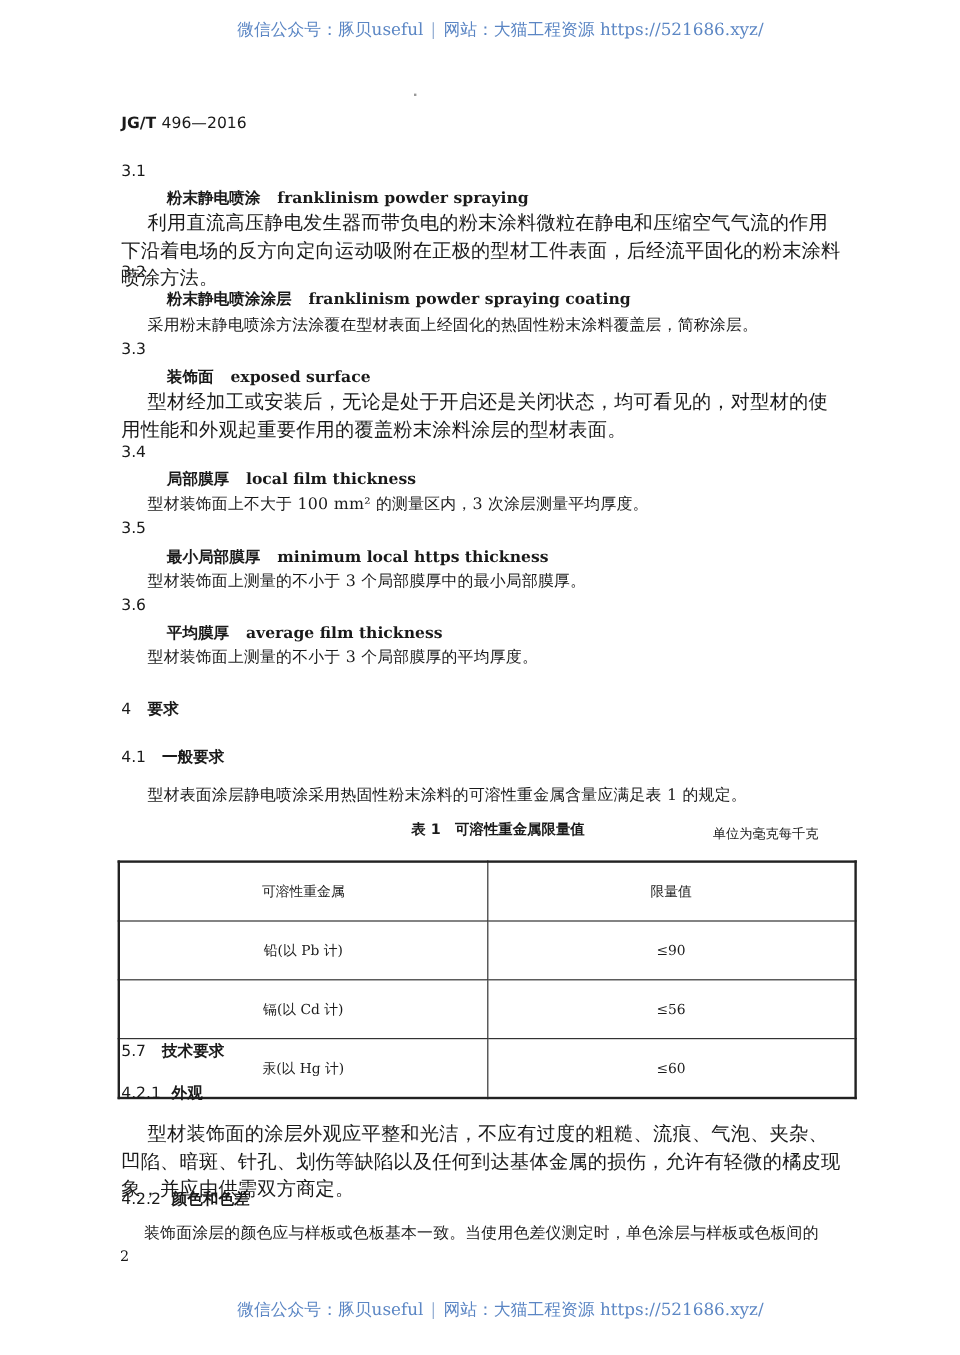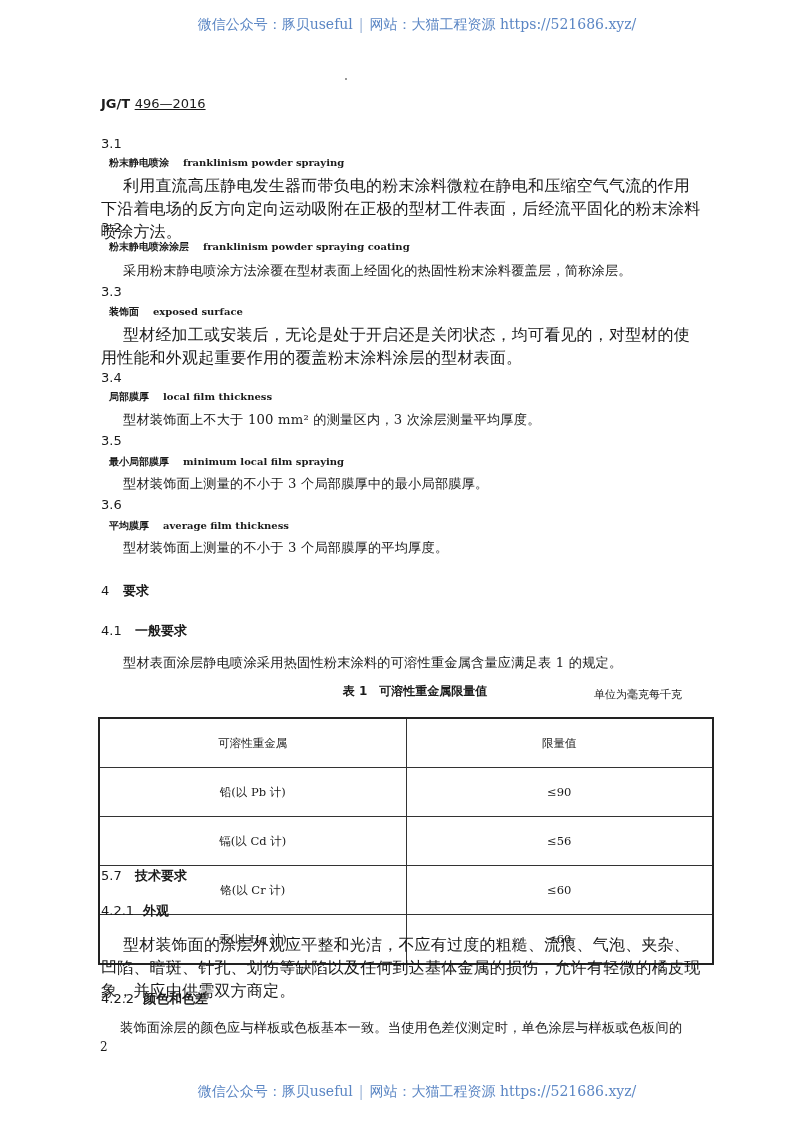--- a/index.html
+++ b/index.html
@@ -14,23 +14,23 @@
     font-family: "DejaVu Serif", "Liberation Serif", serif;
     padding-left: 17px;
   }
   .watermark .sep { color: #9bb3d6; margin: 0 6px; }
   .wm-top { top: 16px; }
   .wm-bottom { top: 1083px; }
   .dot { position: absolute; left: 345px; top: 78px; width: 2px; height: 2px; background: #999; }
 
   .abs { position: absolute; }
   .std-code { left: 101px; top: 96px; font-family: "DejaVu Sans", "Liberation Sans", sans-serif; font-weight: bold; font-size: 13px; }
-  .std-code .num { font-weight: normal; text-decoration: underline; }
+  .std-code .num { font-weight: normal; }
   .clause-num { left: 101px; font-family: "DejaVu Sans", "Liberation Sans", sans-serif; font-size: 13px; }
-  .term { left: 109px; font-size: 10px; font-weight: bold; white-space: nowrap; font-family: "DejaVu Sans", "Liberation Sans", sans-serif; }
+  .term { left: 139px; font-size: 13px; font-weight: bold; white-space: nowrap; font-family: "DejaVu Sans", "Liberation Sans", sans-serif; }
   .term .en { font-family: "DejaVu Serif", "Liberation Serif", serif; margin-left: 14px; }
   .para { left: 101px; width: 600px; font-size: 16px; line-height: 23px; text-indent: 22px; letter-spacing: 0.2px; }
   .para1 { left: 123px; font-size: 13.2px; white-space: nowrap; letter-spacing: 0.2px; }
   .heading { left: 101px; font-family: "DejaVu Sans", "Liberation Sans", sans-serif; font-weight: bold; font-size: 13px; }
   .heading .hnum { font-weight: normal; display: inline-block; }
   .table-title { left: 0; width: 800px; top: 683px; text-align: center; font-size: 12px; font-weight: bold; font-family: "DejaVu Sans", "Liberation Sans", sans-serif; margin-left: 15px; }
   .table-unit { left: 594px; top: 687px; font-size: 11px; font-family: "DejaVu Sans", "Liberation Sans", sans-serif; }
   table.limits {
     position: absolute; left: 98px; top: 717px; width: 616px;
     border-collapse: collapse; font-size: 11.5px;
@@ -74,21 +74,21 @@
 <div class="abs para" style="top:323px">型材经加工或安装后，无论是处于开启还是关闭状态，均可看见的，对型材的使用性能和外观起重要作用的覆盖粉末涂料涂层的型材表面。</div>
 
 <div class="abs clause-num" style="top:370px">3.4</div>
 <div class="abs term" style="top:390px">
   <span>局部膜厚</span><span class="en">local film thickness</span>
 </div>
 <div class="abs para1" style="top:411px">型材装饰面上不大于 100 mm² 的测量区内，3 次涂层测量平均厚度。</div>
 
 <div class="abs clause-num" style="top:433px">3.5</div>
 <div class="abs term" style="top:455px">
-  <span>最小局部膜厚</span><span class="en">minimum local film spraying</span>
+  <span>最小局部膜厚</span><span class="en">minimum local https thickness</span>
 </div>
 <div class="abs para1" style="top:475px">型材装饰面上测量的不小于 3 个局部膜厚中的最小局部膜厚。</div>
 
 <div class="abs clause-num" style="top:497px">3.6</div>
 <div class="abs term" style="top:519px">
   <span>平均膜厚</span><span class="en">average film thickness</span>
 </div>
 <div class="abs para1" style="top:539px">型材装饰面上测量的不小于 3 个局部膜厚的平均厚度。</div>
 
 <div class="abs heading" style="top:582px">
@@ -113,24 +113,20 @@
   <tbody>
     <tr>
       <td>铅(以 Pb 计)</td>
       <td>≤90</td>
     </tr>
     <tr>
       <td>镉(以 Cd 计)</td>
       <td>≤56</td>
     </tr>
     <tr>
-      <td>铬(以 Cr 计)</td>
-      <td>≤60</td>
-    </tr>
-    <tr>
       <td>汞(以 Hg 计)</td>
       <td>≤60</td>
     </tr>
   </tbody>
 </table>
 
 <div class="abs heading" style="top:867px">
   <span class="hnum" style="width:34px">5.7</span><span>技术要求</span>
 </div>
 

